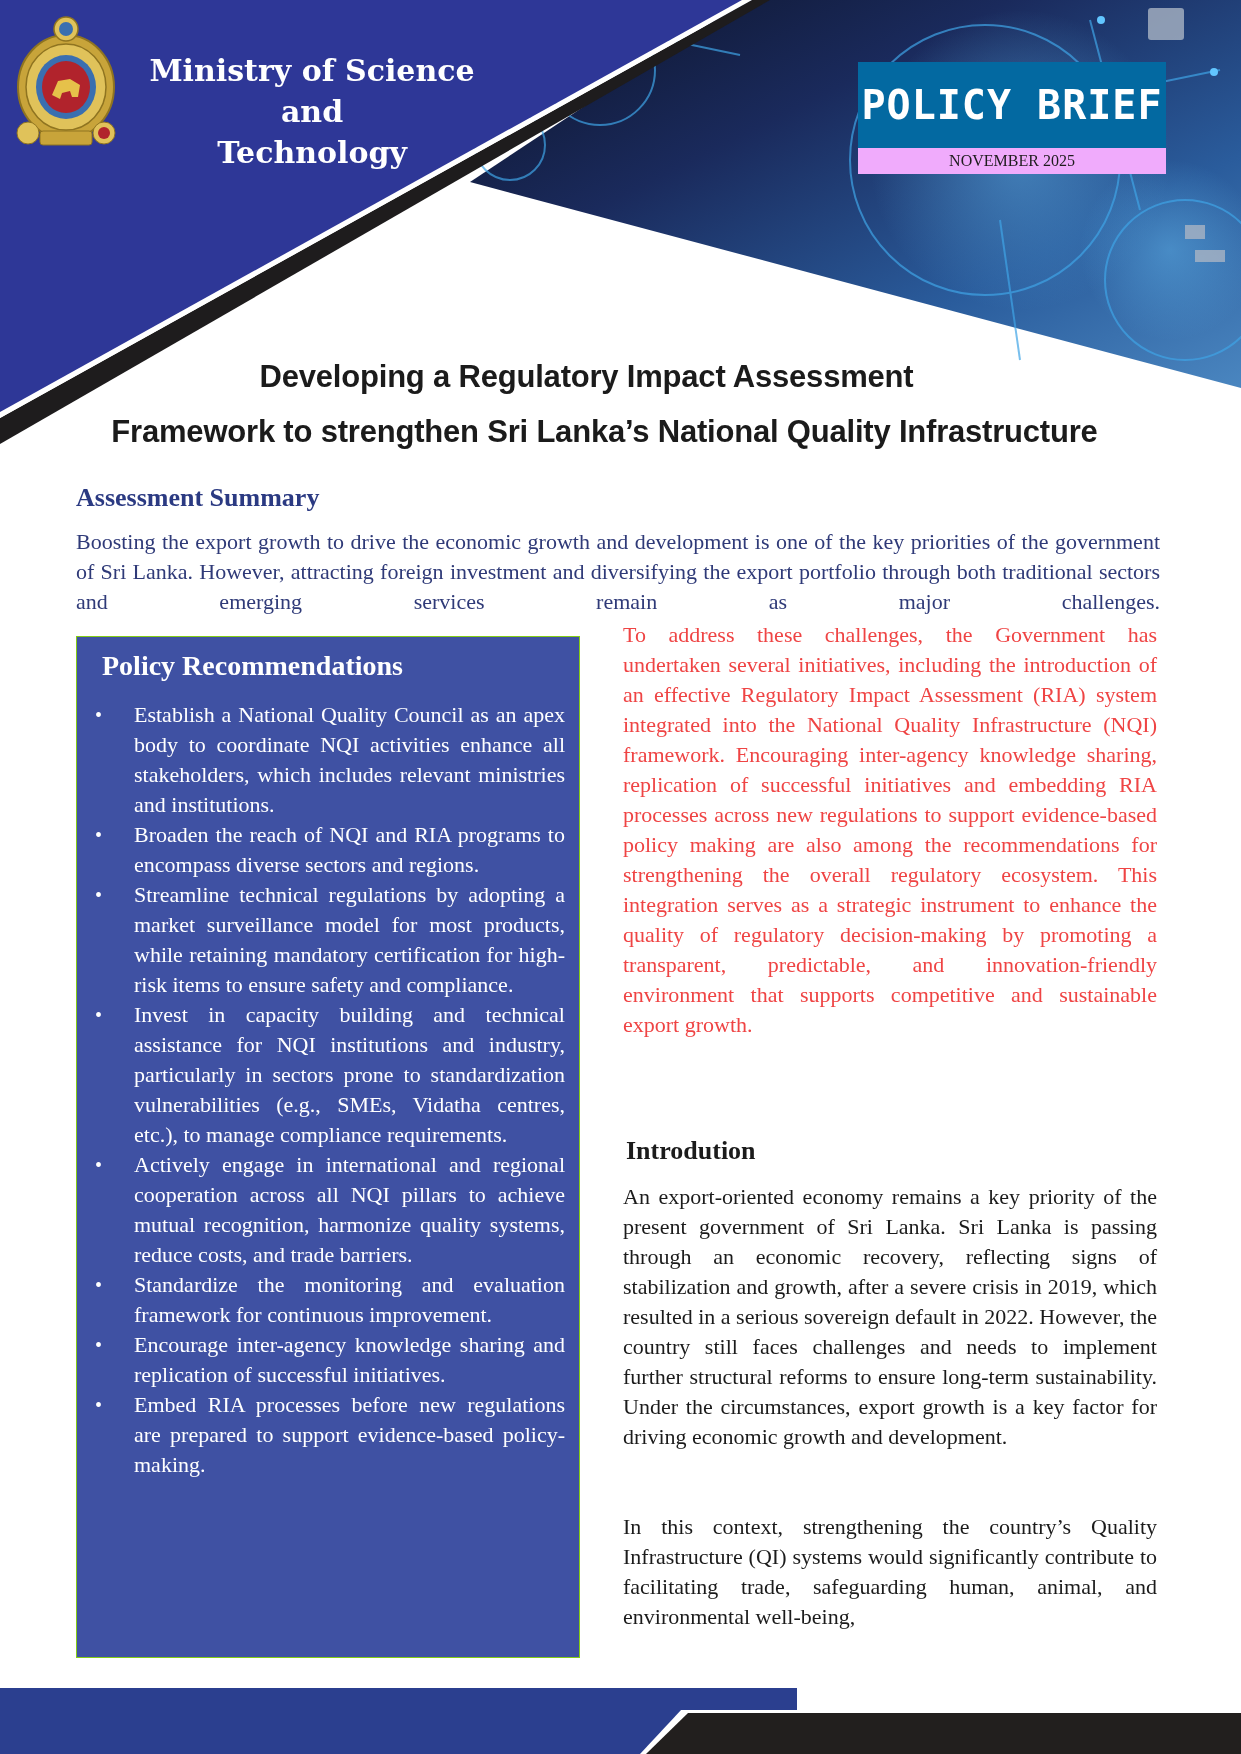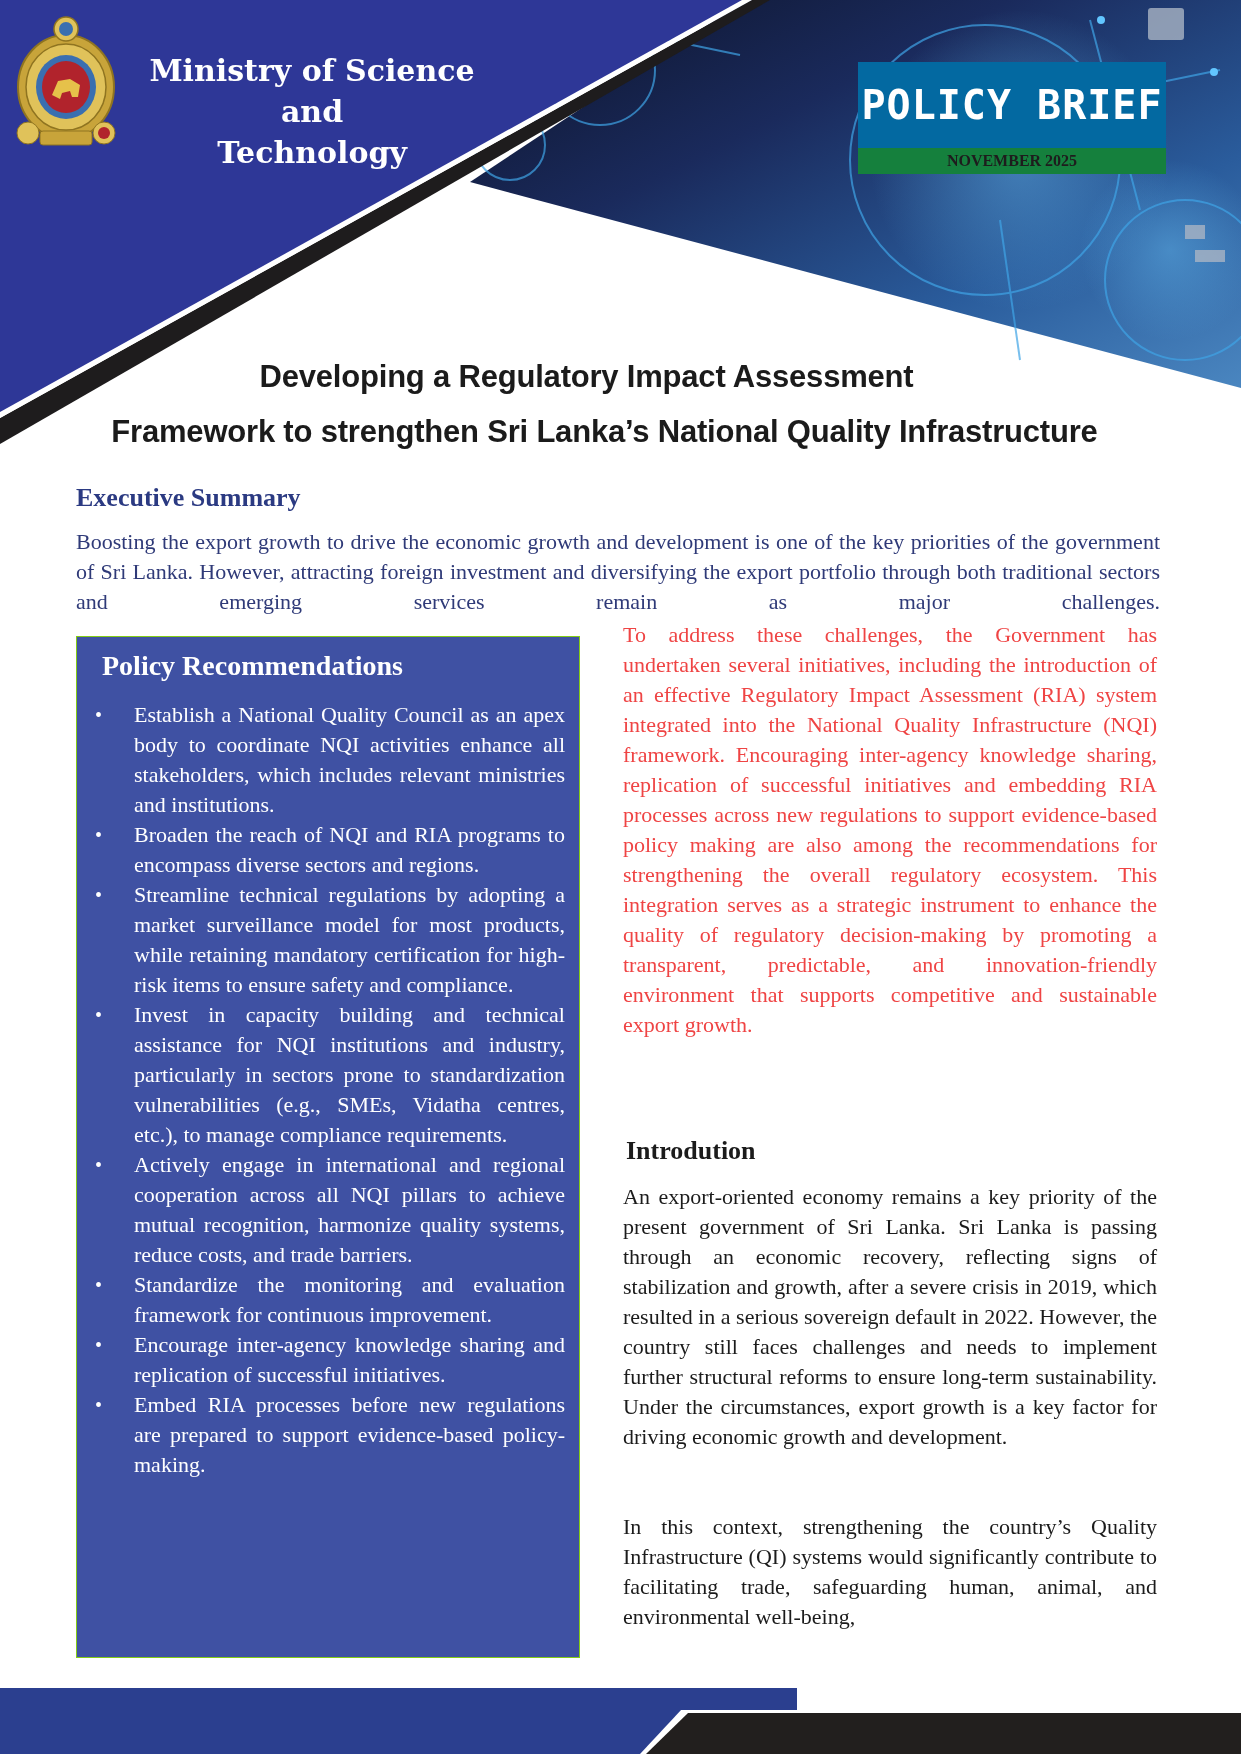--- a/index.html
+++ b/index.html
@@ -27,23 +27,23 @@
   .brief-box {
     position: absolute; left: 858px; top: 62px; width: 308px; height: 112px;
   }
   .brief-title {
     background: #0369a1; color: #ffffff; height: 86px;
     display: flex; align-items: center; justify-content: center;
     font-family: "DejaVu Sans Mono", "Liberation Mono", monospace;
     font-weight: bold; font-size: 40px; letter-spacing: 1px;
   }
   .brief-date {
-    background: #15803d; color: #1e1c1d; height: 26px;
+    background: #f0abfc; color: #1e1c1d; height: 26px;
     display: flex; align-items: center; justify-content: center;
-    font-family: "Liberation Serif", serif; font-weight: bold; font-size: 16px;
+    font-family: "Liberation Serif", serif; font-weight: normal; font-size: 16px;
   }
 
   .title {
     position: absolute; left: 0; width: 1241px; text-align: center;
     font-family: "Liberation Sans", "DejaVu Sans", sans-serif;
     font-weight: bold; color: #1b1b1b; font-size: 31px; letter-spacing: -0.2px;
   }
   .title.l1 { top: 359px; left: -34px; }
   .title.l2 { top: 414px; left: -16px; }
 
@@ -161,21 +161,21 @@
 </div>
 
 <div class="brief-box">
   <div class="brief-title">POLICY BRIEF</div>
   <div class="brief-date">NOVEMBER 2025</div>
 </div>
 
 <div class="title l1">Developing a Regulatory Impact Assessment</div>
 <div class="title l2">Framework to strengthen Sri Lanka’s National Quality Infrastructure</div>
 
-<div class="h-exec">Executive Summary</div>
+<div class="h-exec">Assessment Summary</div>
 <div class="exec-p">Boosting the export growth to drive the economic growth and development is one of the key priorities of the government of Sri Lanka. However, attracting foreign investment and diversifying the export portfolio through both traditional sectors and emerging services remain as major challenges.</div>
 
 <div class="policy-box">
   <div class="policy-h">Policy Recommendations</div>
   <ul class="policy-list">
     <li><span class="bullet">•</span><span>Establish a National Quality Council as an apex body to coordinate NQI activities enhance all stakeholders, which includes relevant ministries and institutions.</span></li>
     <li><span class="bullet">•</span><span>Broaden the reach of NQI and RIA programs to encompass diverse sectors and regions.</span></li>
     <li><span class="bullet">•</span><span>Streamline technical regulations by adopting a market surveillance model for most products, while retaining mandatory certification for high-risk items to ensure safety and compliance.</span></li>
     <li><span class="bullet">•</span><span>Invest in capacity building and technical assistance for NQI institutions and industry, particularly in sectors prone to standardization vulnerabilities (e.g., SMEs, Vidatha centres, etc.), to manage compliance requirements.</span></li>
     <li><span class="bullet">•</span><span>Actively engage in international and regional cooperation across all NQI pillars to achieve mutual recognition, harmonize quality systems, reduce costs, and trade barriers.</span></li>

